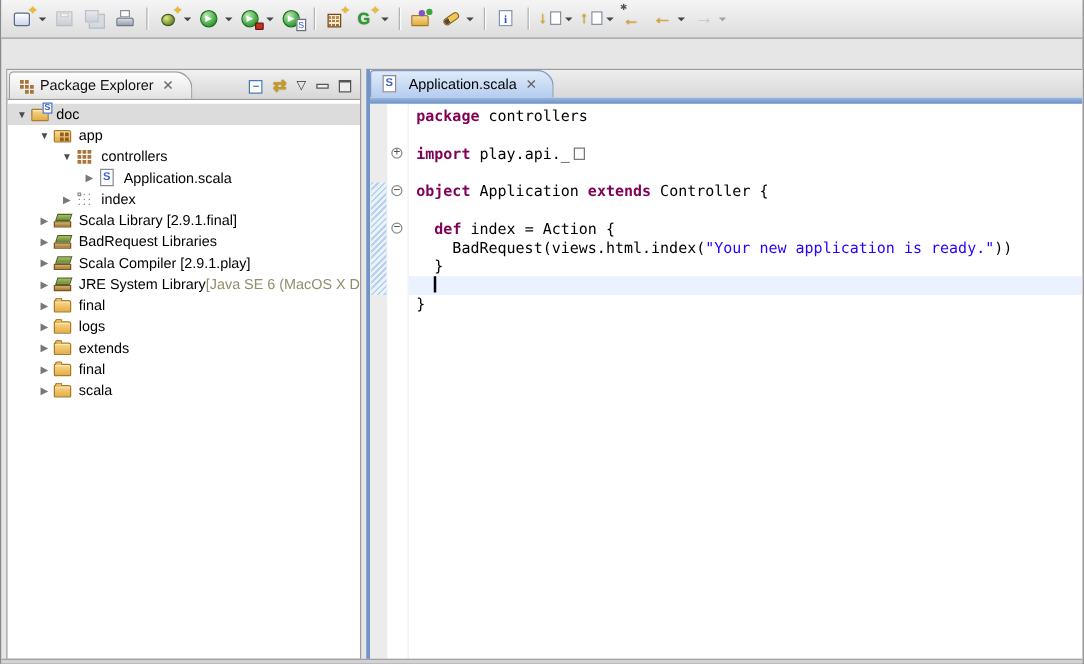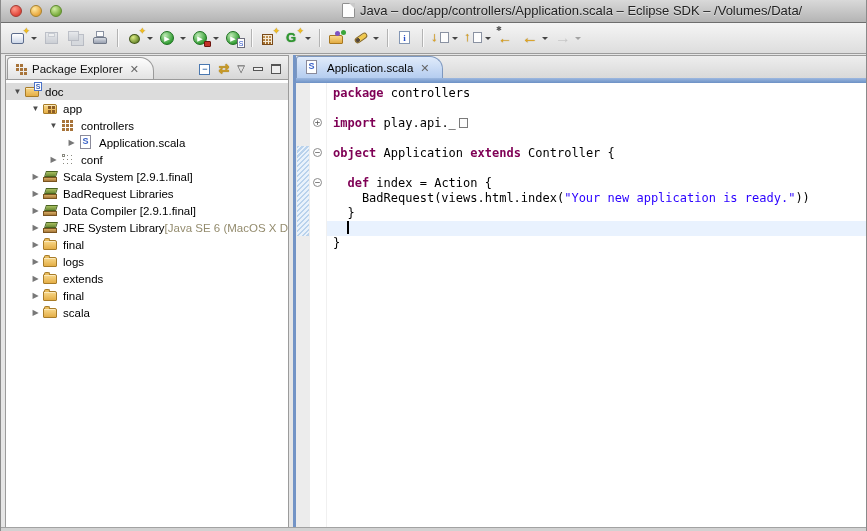--- a/index.html
+++ b/index.html
@@ -122,29 +122,20 @@
   .cline{height:15px;padding-left:6px;}
   .caret{display:inline-block;width:2px;height:13px;background:#000;vertical-align:-2px;}
   .foldbox{display:inline-block;width:9px;height:10px;border:1px solid #7a7a7a;background:#fcfcfc;margin-left:3px;vertical-align:-1px;box-sizing:border-box;}
   .bottomstrip{position:absolute;left:0;right:0;bottom:0;height:3px;background:#d2d2d2;border-top:1px solid #a2a2a2;}
 </style>
 </head>
 <body>
 
 <div class="window">
 
-  <div class="titlebar">
-    <span class="tl red"></span>
-    <span class="tl yellow"></span>
-    <span class="tl green"></span>
-    <div class="wtitle">
-      <span class="proxy"></span>
-      <span>Java – doc/app/controllers/Application.scala – Eclipse SDK – /Volumes/Data/</span>
-    </div>
-  </div>
 
   <div class="toolbar">
       <div class="tbtn">
         <span class="ti new"></span>
         <span class="drop"></span>
       </div>
       <div class="tbtn dis">
         <span class="ti save"></span>
       </div>
       <div class="tbtn dis">
@@ -245,36 +236,36 @@
             <span class="tlabel">controllers</span>
           </div>
           <div class="trow" style="padding-left: 59px;">
             <span class="arr col">▶</span>
             <span class="tico scala-file"></span>
             <span class="tlabel">Application.scala</span>
           </div>
           <div class="trow" style="padding-left: 41px;">
             <span class="arr col">▶</span>
             <span class="tico package-empty"></span>
-            <span class="tlabel">conf</span>
+            <span class="tlabel">index</span>
           </div>
           <div class="trow" style="padding-left: 23px;">
             <span class="arr col">▶</span>
             <span class="tico library"></span>
-            <span class="tlabel">Scala System [2.9.1.final]</span>
+            <span class="tlabel">Scala Library [2.9.1.final]</span>
           </div>
           <div class="trow" style="padding-left: 23px;">
             <span class="arr col">▶</span>
             <span class="tico library"></span>
             <span class="tlabel">BadRequest Libraries</span>
           </div>
           <div class="trow" style="padding-left: 23px;">
             <span class="arr col">▶</span>
             <span class="tico library"></span>
-            <span class="tlabel">Data Compiler [2.9.1.final]</span>
+            <span class="tlabel">Scala Compiler [2.9.1.play]</span>
           </div>
           <div class="trow" style="padding-left: 23px;">
             <span class="arr col">▶</span>
             <span class="tico library"></span>
             <span class="tlabel">JRE System Library </span>
             <span class="tdec">[Java SE 6 (MacOS X Def</span>
           </div>
           <div class="trow" style="padding-left: 23px;">
             <span class="arr col">▶</span>
             <span class="tico folder"></span>

